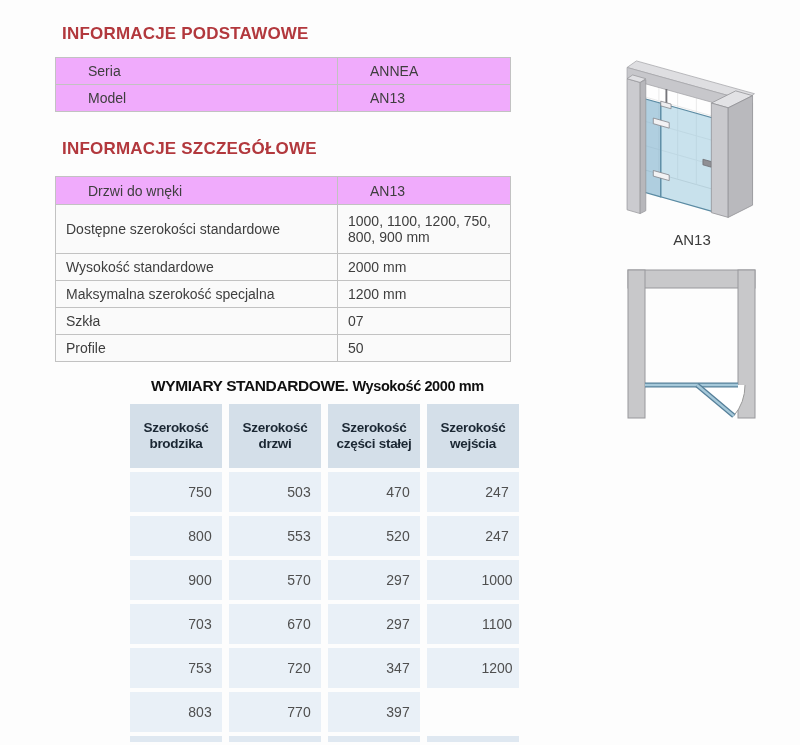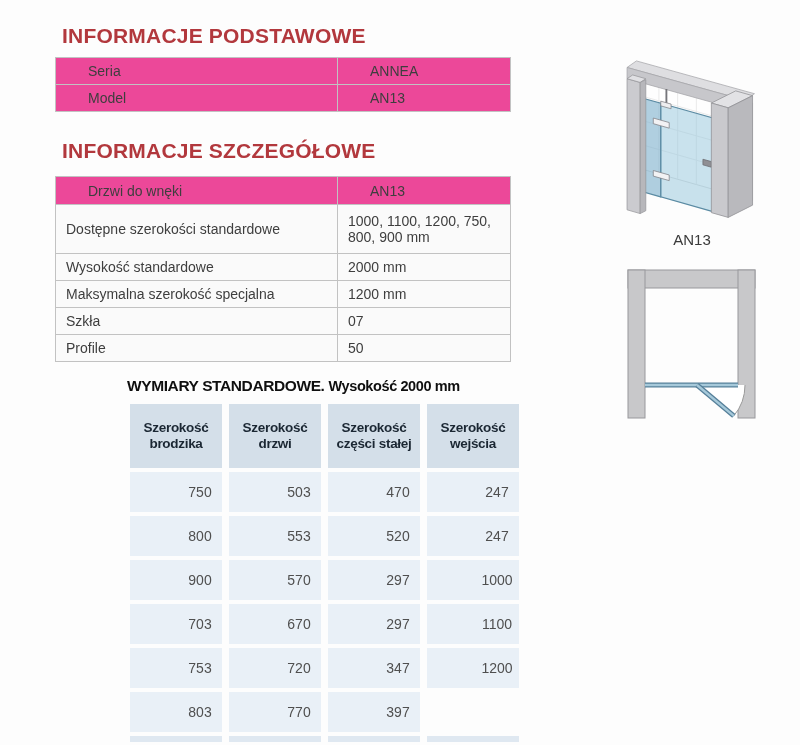--- a/index.html
+++ b/index.html
@@ -7,55 +7,55 @@
   .page {
     position: relative;
     width: 800px; height: 745px;
     background: #fdfdfd;
     font-family: "Liberation Sans", sans-serif;
     color: #3e3e3e;
     overflow: hidden;
   }
   .red-heading {
     position: absolute; left: 62px;
-    font-size: 21px; font-weight: bold;
+    font-size: 17px; font-weight: bold;
     color: #b2383d; letter-spacing: 0.2px;
   }
   #basic-heading { top: 24px; }
   #detail-heading { top: 139px; }
 
   table.spec {
     position: absolute; left: 55px;
     width: 456px;
     border-collapse: collapse;
     font-size: 14px; color: #3e3e3e;
     border: 1px solid #adadad;
   }
   #basic-table { top: 57px; }
   #detail-table { top: 176px; }
   table.spec td {
     border: 1px solid #c2c2c2;
     padding: 4px 10px;
     vertical-align: middle;
   }
   table.spec td.label-col { width: 282px; }
-  tr.gray-row td { background: #ec4899; padding-left: 32px; }
+  tr.gray-row td { background: #f0abfc; padding-left: 32px; }
   tr.white-row td { background: #fafafa; }
   #basic-table td { height: 27px; }
   #detail-table tr.r0 td { height: 28px; }
   #detail-table tr.r1 td { height: 49px; }
   #detail-table tr.r2 td, #detail-table tr.r3 td,
   #detail-table tr.r4 td, #detail-table tr.r5 td { height: 27px; }
 
   .dims-heading {
     position: absolute; left: 127px; top: 377px;
     color: #0f0f0f; letter-spacing: -0.4px;
     white-space: nowrap;
   }
-  .dims-heading .t1 { font-size: 15.5px; font-weight: bold; }
+  .dims-heading .t1 { font-size: 15.5px; font-weight: bold; margin-left: 24px; }
   .dims-heading .t2 { font-size: 14.5px; font-weight: bold; }
 
   .dims-grid {
     position: absolute; left: 130px; top: 404px;
     display: grid;
     grid-template-columns: repeat(4, 92px);
     gap: 4px 7px;
   }
   .dims-grid .hcell {
     height: 64px;

